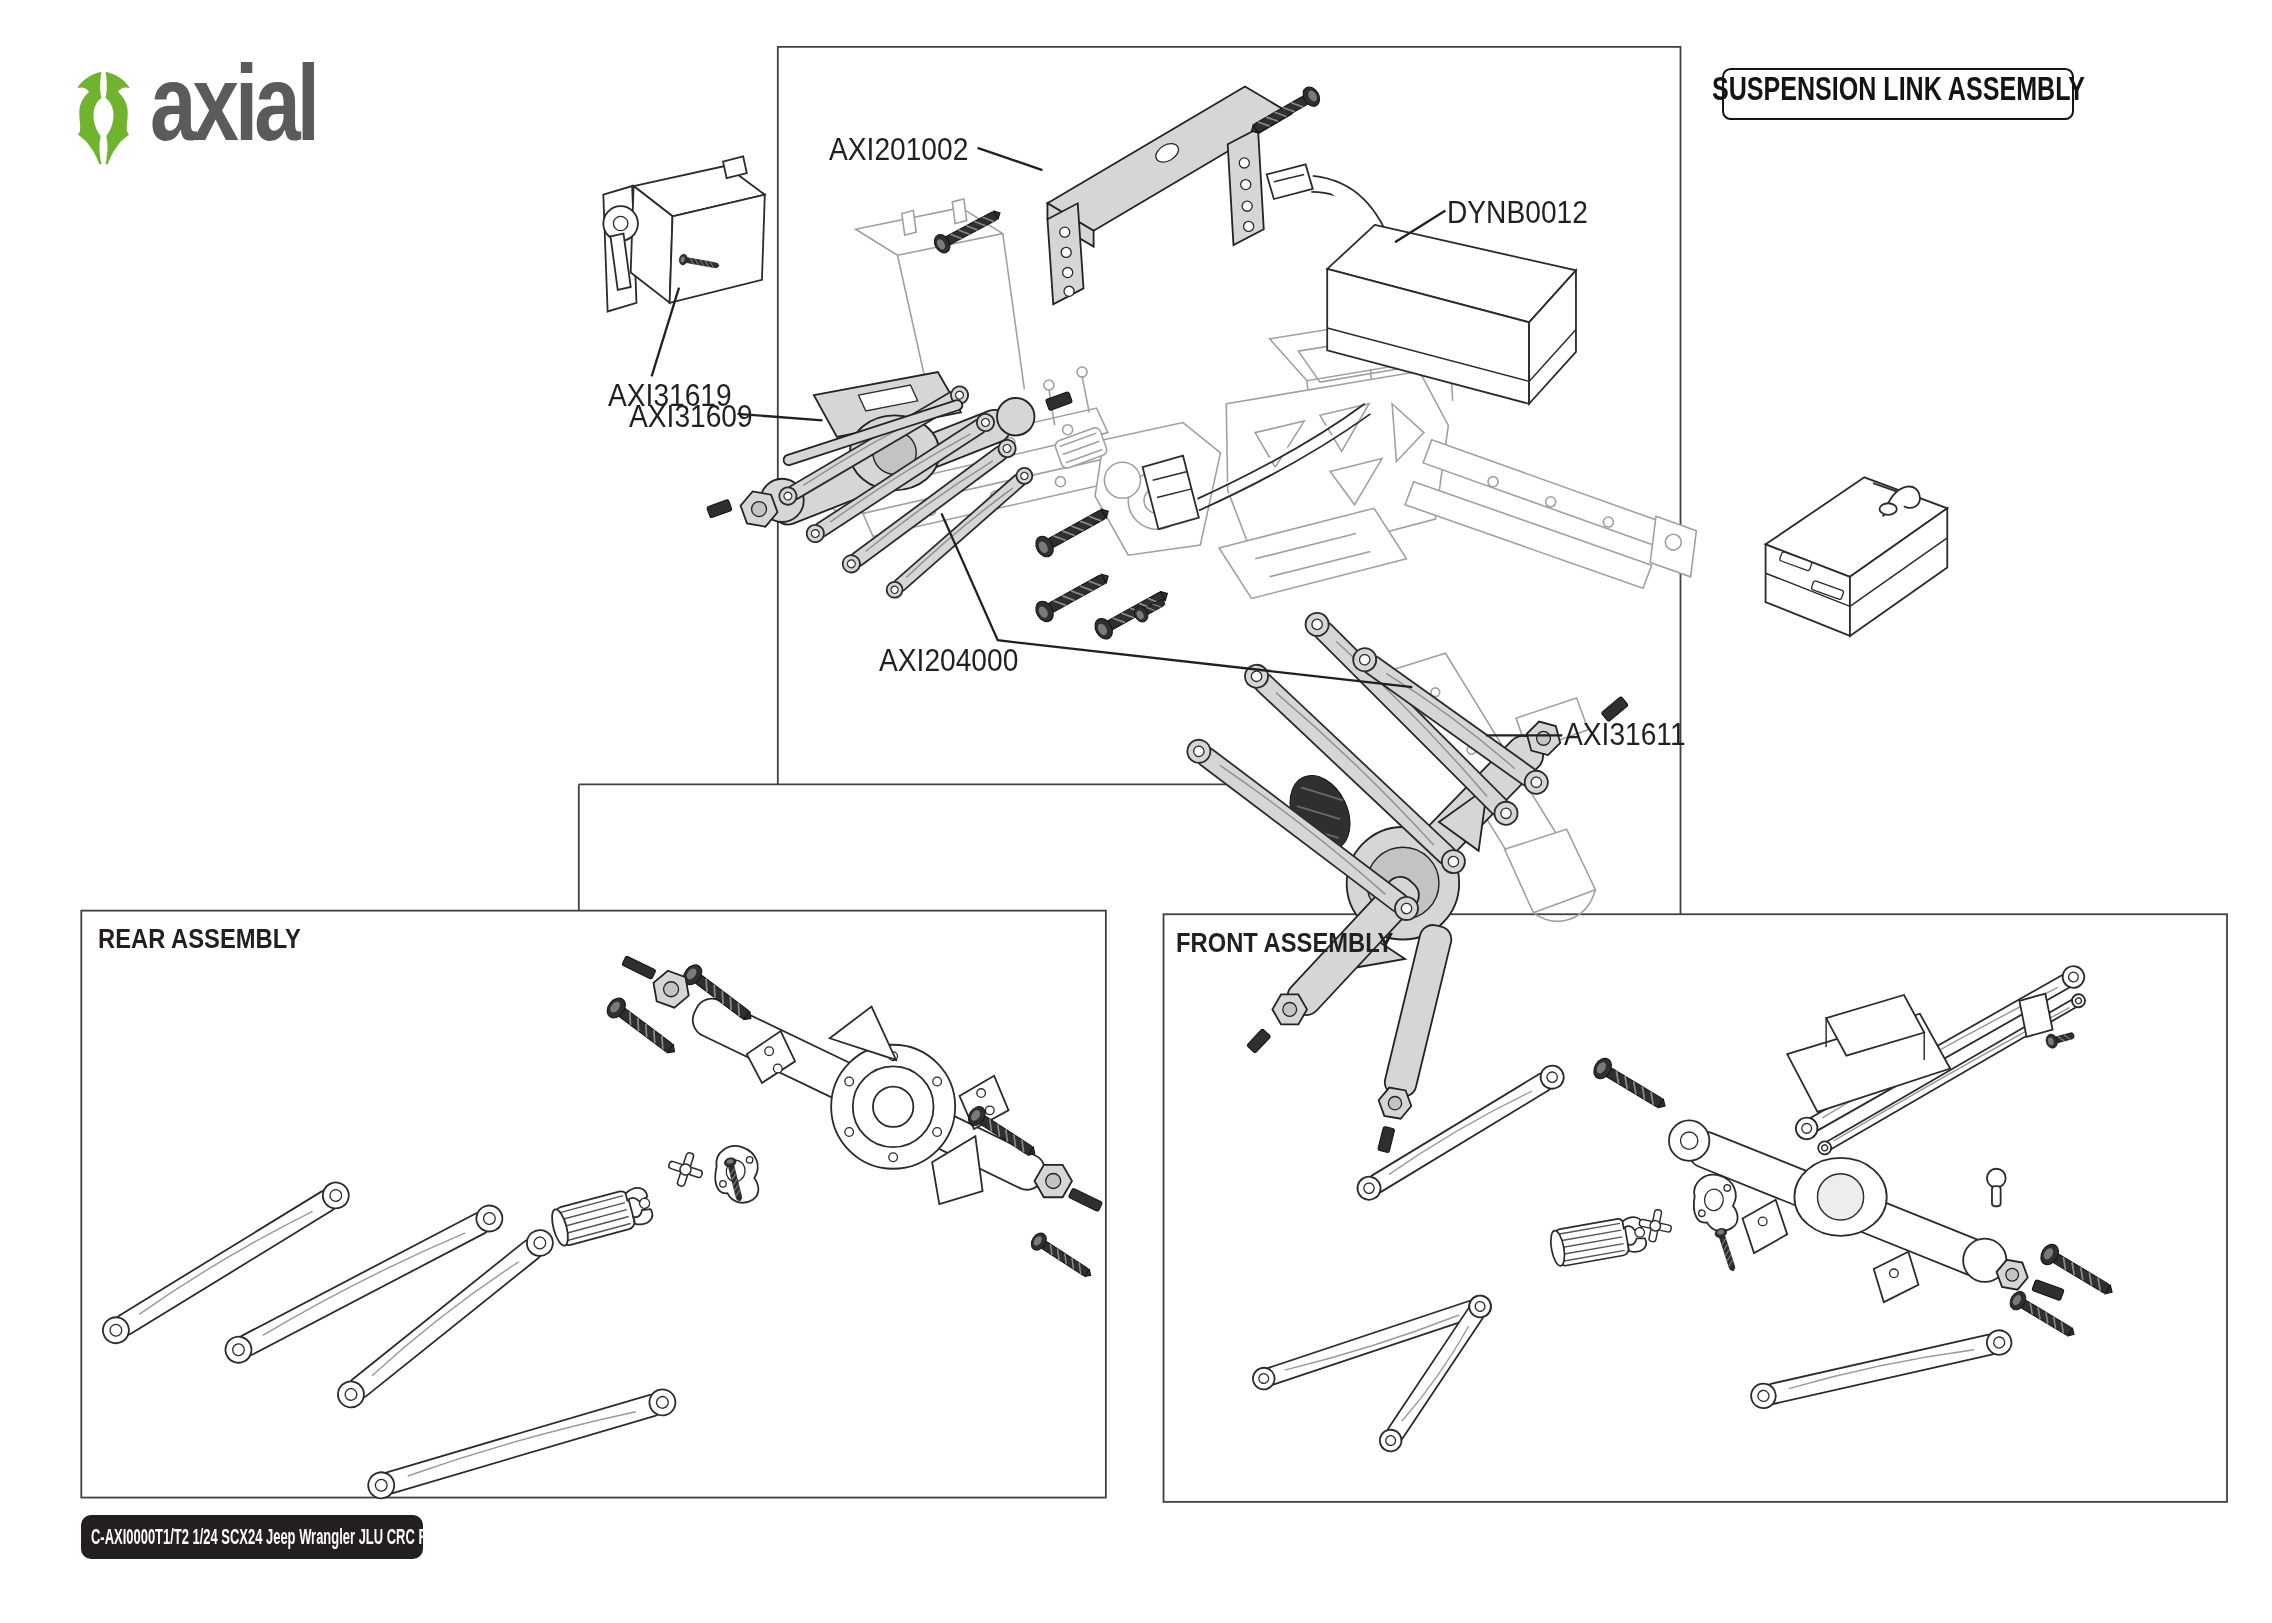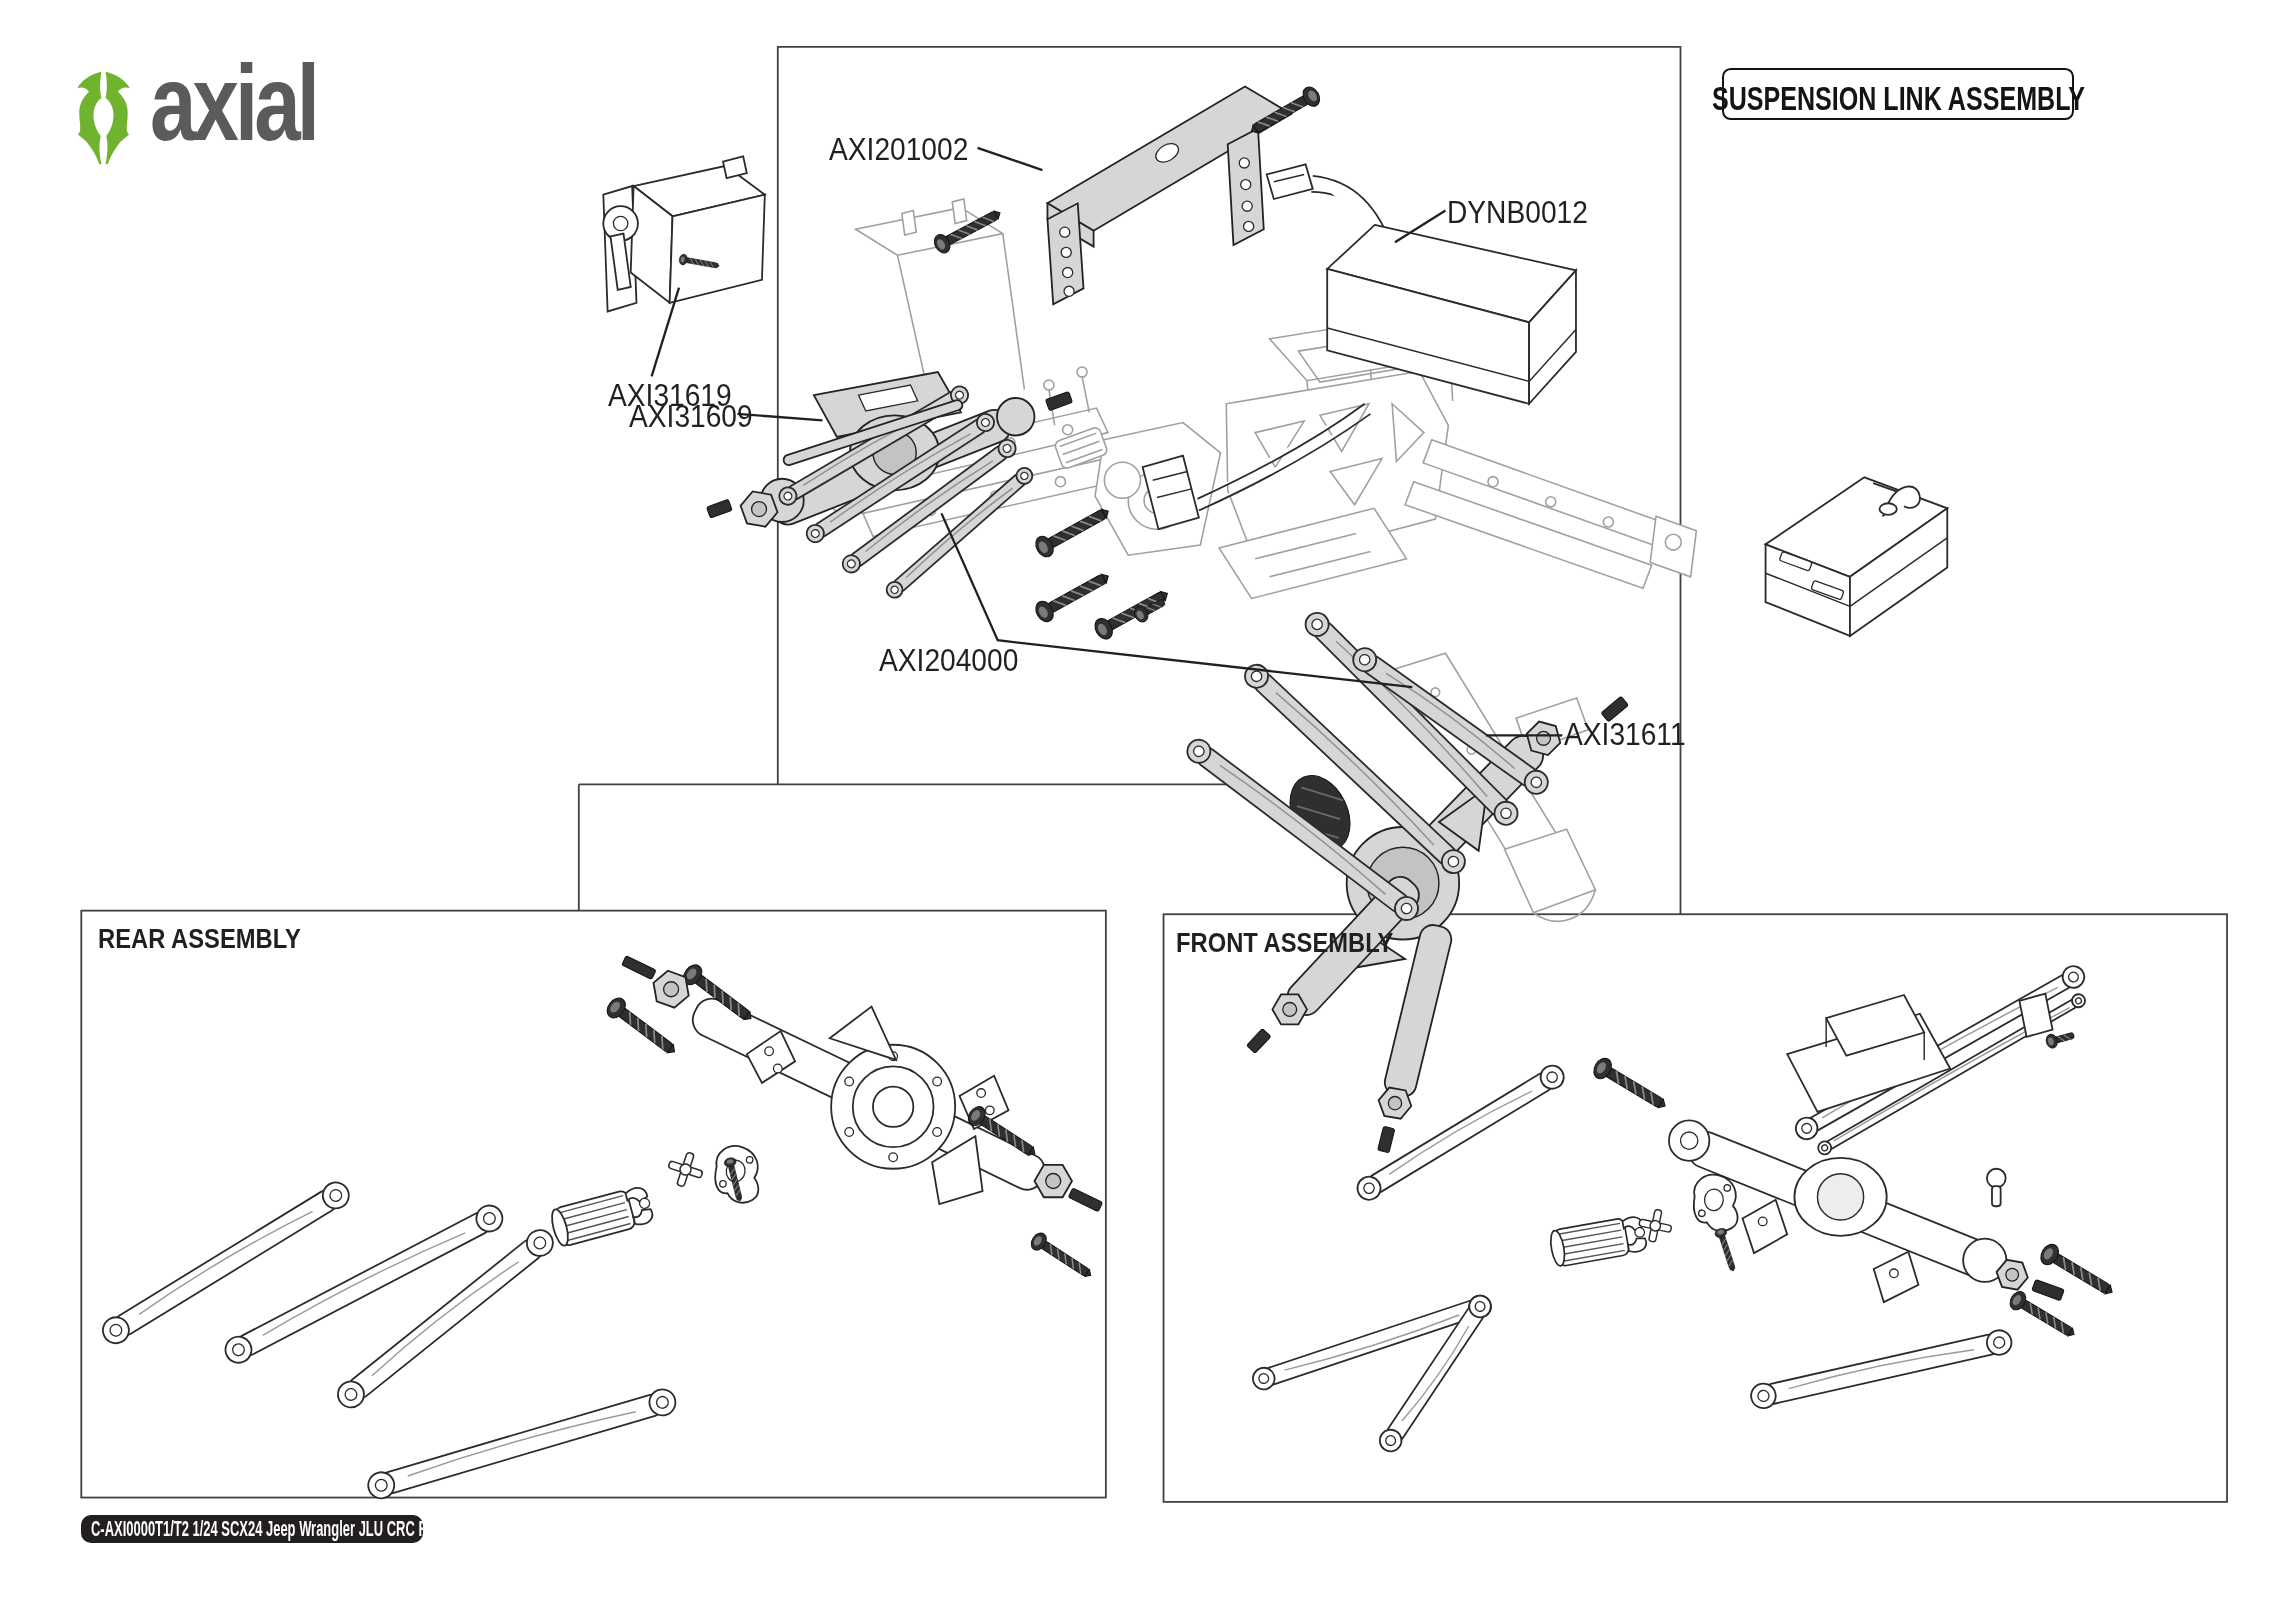--- a/index.html
+++ b/index.html
@@ -10,21 +10,21 @@
   .abs{position:absolute;}
   
   #logo-icon{left:69px;top:69px;width:69px;height:98px;}
   #wordmark{
     left:150px;top:50px;font-size:107px;font-weight:bold;color:#595B5D;
     letter-spacing:-5px;transform:scaleX(0.78);transform-origin:left top;line-height:1;
   }
   
   #title-box{
     left:1722px;top:68px;width:348px;height:48px;border:2.9px solid #141414;border-radius:8.7px;
-    display:flex;align-items:flex-end;justify-content:center;
+    display:flex;align-items:flex-start;justify-content:center;
   }
   #title-box span{
     font-size:33px;font-weight:bold;color:#141414;white-space:nowrap;
     transform:scaleX(0.76);transform-origin:center;
   }
   
   .plabel{
     font-size:32px;font-weight:400;color:#231F20;white-space:nowrap;
     transform:scaleX(0.88);transform-origin:left top;line-height:1;
   }
@@ -36,21 +36,21 @@
   #lbl-axi31611{left:1564px;top:718px;}
   
   .sect-title{
     font-size:27px;font-weight:bold;color:#231F20;white-space:nowrap;
     transform:scaleX(0.88);transform-origin:left top;line-height:1;
   }
   #rear-title{left:98px;top:926px;}
   #front-title{left:1176px;top:930px;}
   
   #footer-pill{
-    left:81px;top:1515px;width:342px;height:28px;background:#231F20;border-radius:10px;
+    left:81px;top:1515px;width:342px;height:44px;background:#231F20;border-radius:10px;
     display:flex;align-items:center;
   }
   #footer-pill span{
     margin-left:10px;font-size:21.6px;font-weight:bold;color:#ffffff;white-space:nowrap;
     transform:scaleX(0.60);transform-origin:left center;
   }
   
   #art{left:0;top:0;width:2273px;height:1623px;}
   .bord{stroke:#3F4042;stroke-width:2.5;fill:none;}
   .gh{stroke:#9EA0A2;stroke-width:2.2;fill:none;}

